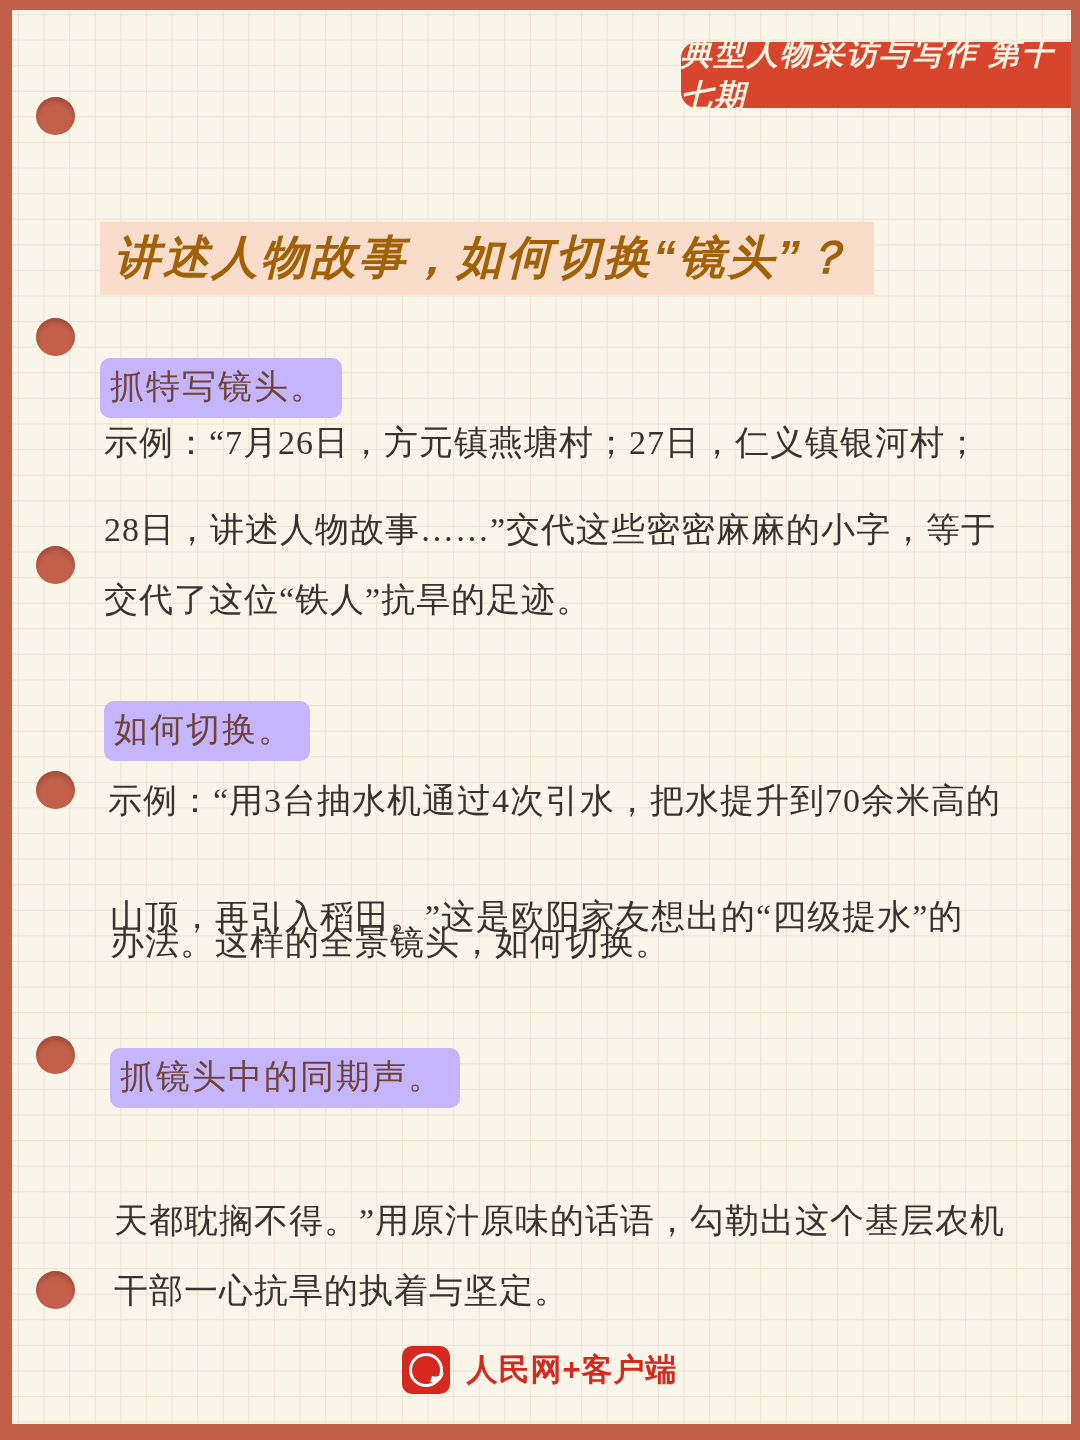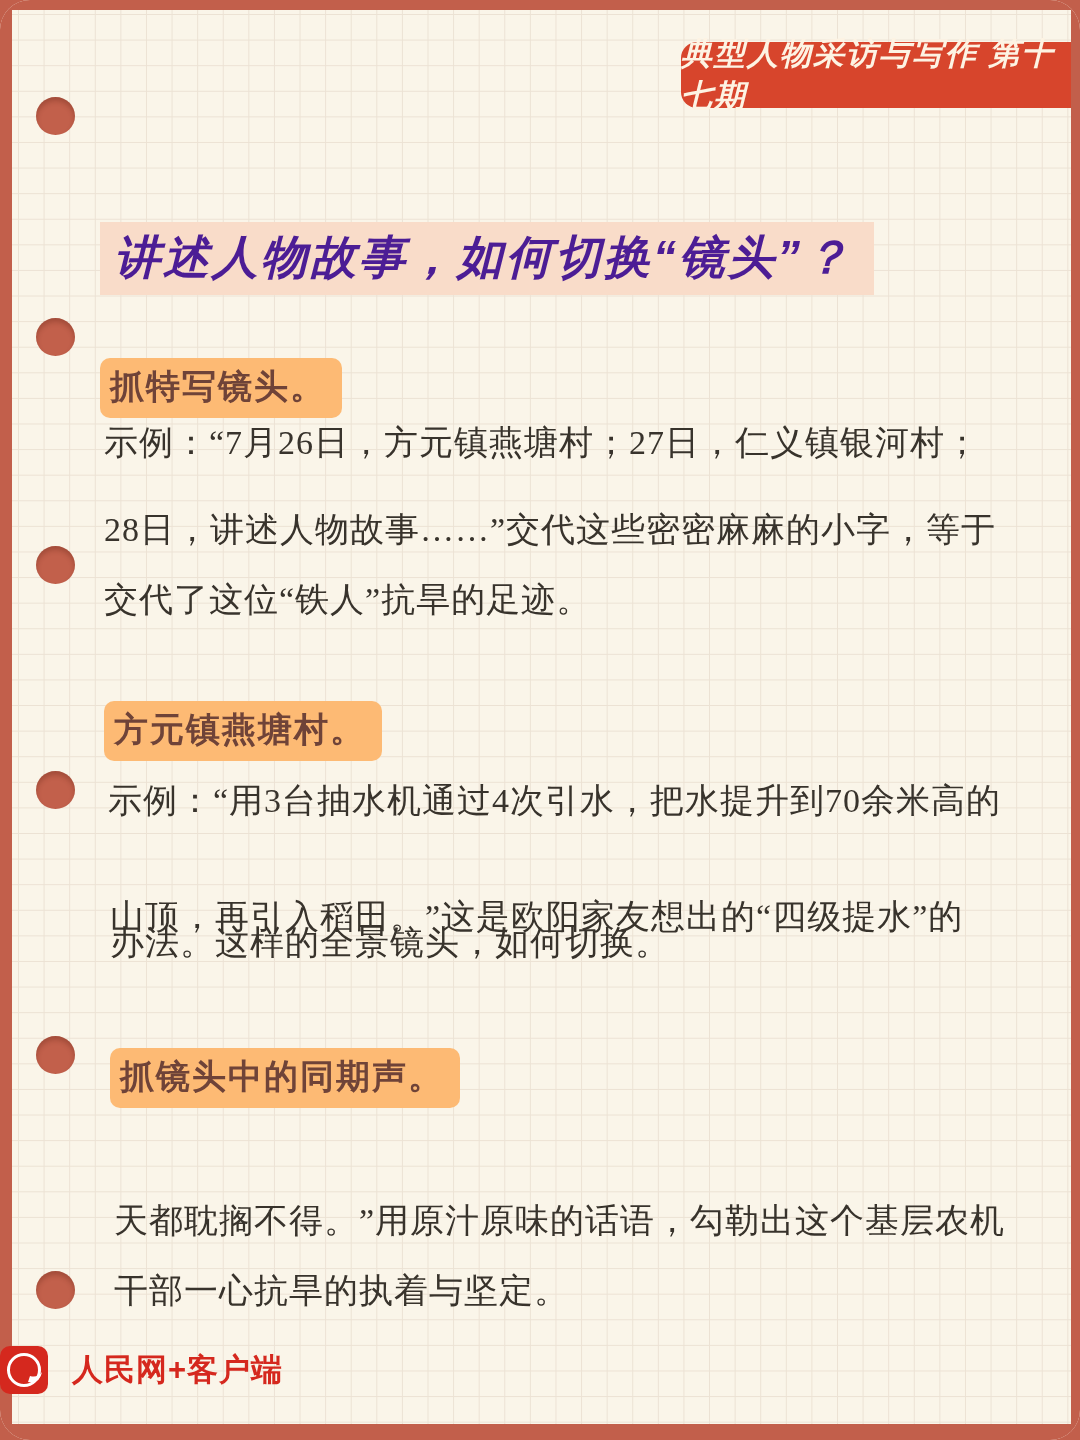--- a/index.html
+++ b/index.html
@@ -2,21 +2,20 @@
 <html><head>
 <meta charset="utf-8">
 <style>
   html,body{margin:0;padding:0;background:#c25f4b;}
   .page{
     position:relative;
     width:1080px;height:1440px;
     box-sizing:border-box;
     overflow:hidden;
     font-family:"Liberation Serif","DejaVu Serif",serif;
-    border-radius:30px;
   }
   .frame{
     position:absolute;inset:0;
     box-sizing:border-box;
     border-style:solid;
     border-color:#c25f4b;
     border-width:10px 9px 16px 12px;
     background-color:#faf5e9;
     background-image:
       linear-gradient(#ece2d4 1px, transparent 1px),
@@ -37,45 +36,45 @@
     color:#fdf3e3;
     font-size:31px;font-weight:bold;font-style:italic;
     display:flex;align-items:center;justify-content:center;
     letter-spacing:2px;
     font-family:"Liberation Sans","DejaVu Sans",sans-serif;
   }
   .title{
     position:absolute;top:222px;left:100px;
     background:#f9dcc9;
     padding:10px 22px 12px 14px;
-    color:#4c1d95;
+    color:#a16207;
     font-size:46px;line-height:1.1;
     font-weight:900;font-style:italic;
     letter-spacing:3px;
     font-family:"Liberation Sans","DejaVu Sans",sans-serif;
   }
   .sec-heading{
     position:absolute;
-    background:#fdba74;
+    background:#c4b5fd;
     border-radius:10px;
     padding:6px 16px 8px 10px;
     color:#6f4338;
-    font-size:34px;font-weight:bold;
+    font-size:34px;font-weight:normal;
     letter-spacing:2px;
   }
   .body-line{
     position:absolute;
     color:#38332c;
     font-size:34px;
     letter-spacing:1px;
     white-space:nowrap;
   }
   .footer{
     position:absolute;top:1346px;left:0;width:100%;
-    display:flex;align-items:center;justify-content:flex-start;gap:24px;
+    display:flex;align-items:center;justify-content:center;gap:16px;
   }
   .brand-text{
     color:#d5281e;
     font-size:31px;font-weight:bold;
     letter-spacing:1px;
     font-family:"Liberation Sans","DejaVu Sans",sans-serif;
   }
   .logo{width:48px;height:48px;display:block;}
 </style>
 </head>
@@ -93,21 +92,21 @@
 
   <div class="badge">典型人物采访与写作 第十七期</div>
 
   <div class="title">讲述人物故事，如何切换“镜头”？</div>
 
   <div class="sec-heading" style="top:358px;left:100px">抓特写镜头。</div>
   <div class="body-line" style="top:420px;left:104px">示例：“7月26日，方元镇燕塘村；27日，仁义镇银河村；</div>
   <div class="body-line" style="top:507px;left:104px">28日，讲述人物故事……”交代这些密密麻麻的小字，等于</div>
   <div class="body-line" style="top:577px;left:104px">交代了这位“铁人”抗旱的足迹。</div>
 
-  <div class="sec-heading" style="top:701px;left:104px">方元镇燕塘村。</div>
+  <div class="sec-heading" style="top:701px;left:104px">如何切换。</div>
   <div class="body-line" style="top:778px;left:108px">示例：“用3台抽水机通过4次引水，把水提升到70余米高的</div>
   <div class="body-line" style="top:894px;left:110px">山顶，再引入稻田。”这是欧阳家友想出的“四级提水”的</div>
   <div class="body-line" style="top:920px;left:110px">办法。这样的全景镜头，如何切换。</div>
 
   <div class="sec-heading" style="top:1048px;left:110px">抓镜头中的同期声。</div>
   <div class="body-line" style="top:1268px;left:114px">干部一心抗旱的执着与坚定。</div>
   <div class="body-line" style="top:1198px;left:114px">天都耽搁不得。”用原汁原味的话语，勾勒出这个基层农机</div>
 
   <div class="footer">
     <svg class="logo" viewBox="0 0 48 48" aria-hidden="true">

